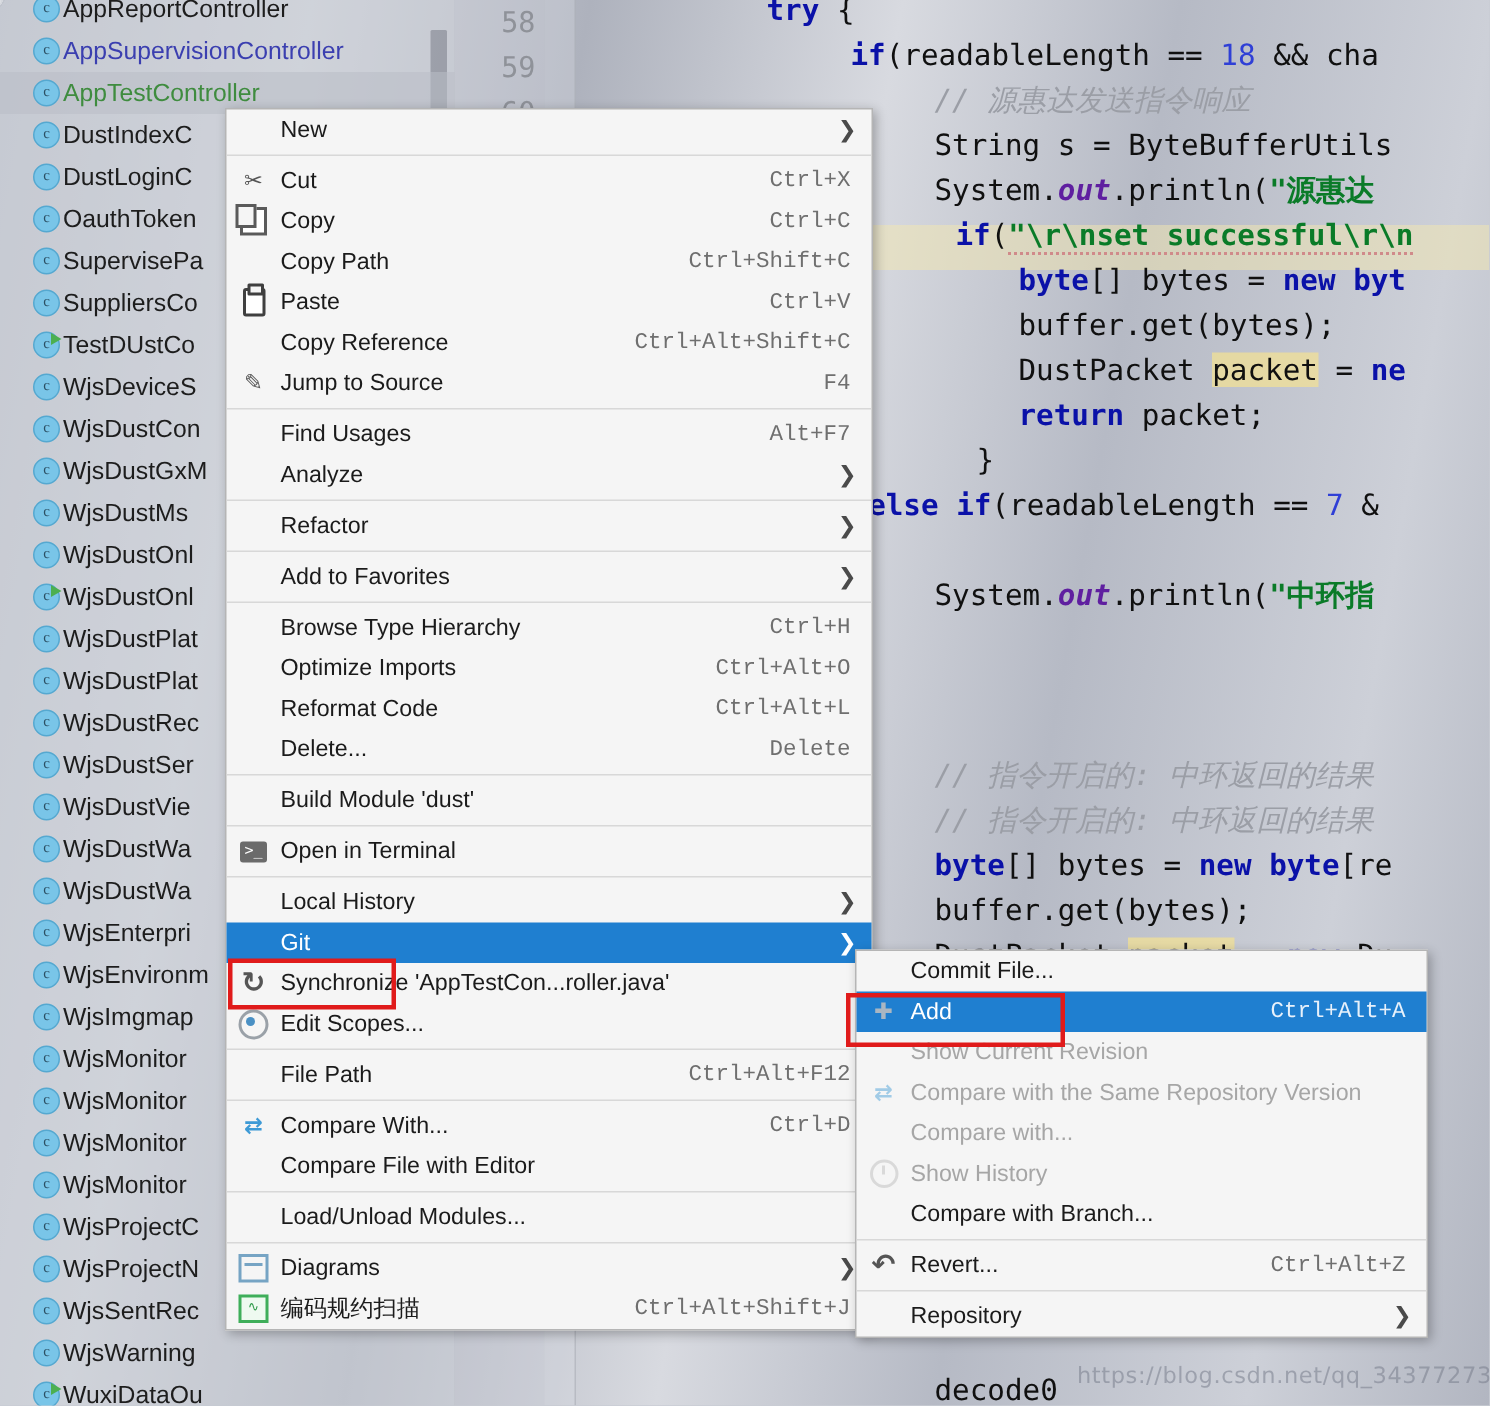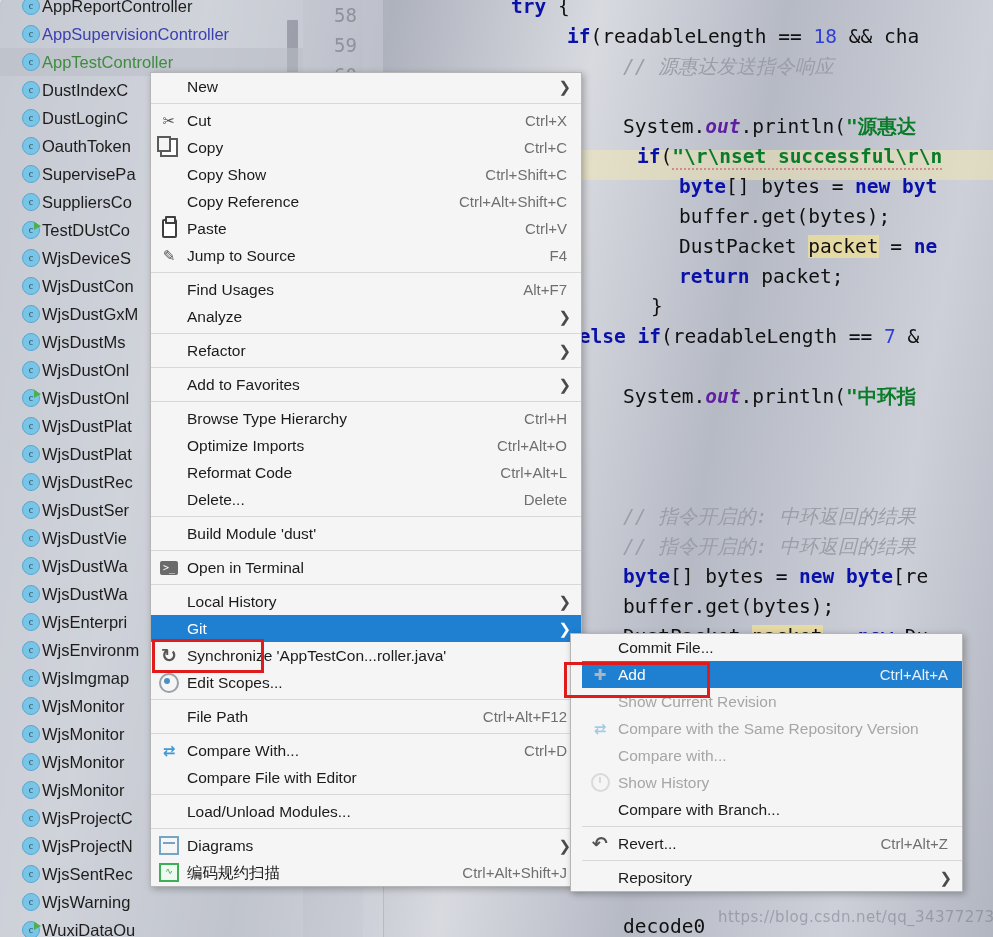--- a/index.html
+++ b/index.html
@@ -87,27 +87,27 @@
   .wavy{border-bottom:2px dotted #d08a8a;}
 
   
   .menu{
     position:absolute;background:#f5f5f5;border:1px solid #b5b5b5;
     box-shadow:2px 2px 7px rgba(0,0,0,.28);
     font-size:15.5px;color:#1b1b1b;
     z-index:40;
   }
   #main-menu{left:150px;top:72px;width:430px;}
-  #git-menu{left:570px;top:633px;width:380px;padding-left:11px;}
+  #git-menu{left:570px;top:633px;width:380px;}
   .mi{
     position:relative;height:27px;line-height:27px;
     padding-left:36px;padding-right:14px;white-space:nowrap;cursor:default;
   }
   .mi .lbl{display:inline-block;}
-  .mi .acc{position:absolute;right:14px;top:0;color:#6f6f6f;font-size:15px;}
+  .mi .acc{position:absolute;right:14px;top:0;color:#6f6f6f;font-size:15px;font-family:Liberation Mono, monospace;}
   .mi .arr{position:absolute;right:10px;top:0;color:#4a4a4a;font-size:15px;}
   .mi.sel{background:#1f7fd0;color:#ffffff;}
   .mi.sel .acc{color:#e7f1fb;}
   .mi.sel .arr{color:#ffffff;}
   .mi.dis{color:#a6a6a6;}
   .sep{height:1px;background:#d8d8d8;margin:3px 0;}
   .mi .mico{
     position:absolute;left:8px;top:50%;transform:translateY(-50%);
     width:20px;height:20px;display:flex;align-items:center;justify-content:center;
     font-size:15px;color:#555;
@@ -155,20 +155,21 @@
     <span class="foldarrow" style="top:324px">❯</span>
     <span class="foldarrow" style="top:354px">❯</span>
     <span class="foldarrow" style="top:624px">❯</span>
     <span class="foldarrow" style="top:654px">❯</span>
 
     <div class="code">
       <div class="hlline" style="top:150px"></div>
       <div class="row" style="top:-8px;left:124px"><span class="kw">try</span> {</div>
       <div class="row" style="top:22px;left:180px"><span class="kw">if</span>(readableLength == <span class="num">18</span> &amp;&amp; cha</div>
       <div class="row" style="top:52px;left:236px"><span class="cmt">// 源惠达发送指令响应</span></div>
+      <div class="row" style="top:82px;left:236px">String s = ByteBufferUtils</div>
       <div class="row" style="top:112px;left:236px">System.<span class="fld">out</span>.println(<span class="str">"源惠达</span></div>
       <div class="row" style="top:142px;left:250px"><span class="kw">if</span>(<span class="str wavy">"\r\nset successful\r\n</span></div>
       <div class="row" style="top:172px;left:292px"><span class="kw">byte</span>[] bytes = <span class="kw">new</span> <span class="kw">byt</span></div>
       <div class="row" style="top:202px;left:292px">buffer.get(bytes);</div>
       <div class="row" style="top:232px;left:292px">DustPacket <span class="hl">packet</span> = <span class="kw">ne</span></div>
       <div class="row" style="top:262px;left:292px"><span class="kw">return</span> packet;</div>
       <div class="row" style="top:292px;left:264px">}</div>
       <div class="row" style="top:322px;left:180px">}<span class="kw">else</span> <span class="kw">if</span>(readableLength == <span class="num">7</span> &amp;</div>
       <div class="row" style="top:382px;left:236px">System.<span class="fld">out</span>.println(<span class="str">"中环指</span></div>
       <div class="row" style="top:502px;left:236px"><span class="cmt">// 指令开启的: 中环返回的结果</span></div>
@@ -220,25 +221,25 @@
       </div>
   </div>
 
   <div class="menu" id="main-menu">
       <div class="mi"><span class="lbl">New</span><span class="arr">❯</span></div>
       <div class="sep"></div>
       <div class="mi"><span class="mico">✂</span><span class="lbl">Cut</span><span class="acc">Ctrl+X</span></div>
       <div class="mi"><span class="mico">
           <span class="ico-copy"></span>
         </span><span class="lbl">Copy</span><span class="acc">Ctrl+C</span></div>
-      <div class="mi"><span class="lbl">Copy Show</span><span class="acc">Ctrl+Shift+C</span></div>
-      <div class="mi"><span class="lbl">Copy Reference</span><span class="acc">Ctrl+Alt+Shift+C</span></div>
+      <div class="mi"><span class="lbl">Copy Path</span><span class="acc">Ctrl+Shift+C</span></div>
       <div class="mi"><span class="mico">
           <span class="ico-clip"></span>
         </span><span class="lbl">Paste</span><span class="acc">Ctrl+V</span></div>
+      <div class="mi"><span class="lbl">Copy Reference</span><span class="acc">Ctrl+Alt+Shift+C</span></div>
       <div class="mi"><span class="mico">✎</span><span class="lbl">Jump to Source</span><span class="acc">F4</span></div>
       <div class="sep"></div>
       <div class="mi"><span class="lbl">Find Usages</span><span class="acc">Alt+F7</span></div>
       <div class="mi"><span class="lbl">Analyze</span><span class="arr">❯</span></div>
       <div class="sep"></div>
       <div class="mi"><span class="lbl">Refactor</span><span class="arr">❯</span></div>
       <div class="sep"></div>
       <div class="mi"><span class="lbl">Add to Favorites</span><span class="arr">❯</span></div>
       <div class="sep"></div>
       <div class="mi"><span class="lbl">Browse Type Hierarchy</span><span class="acc">Ctrl+H</span></div>

